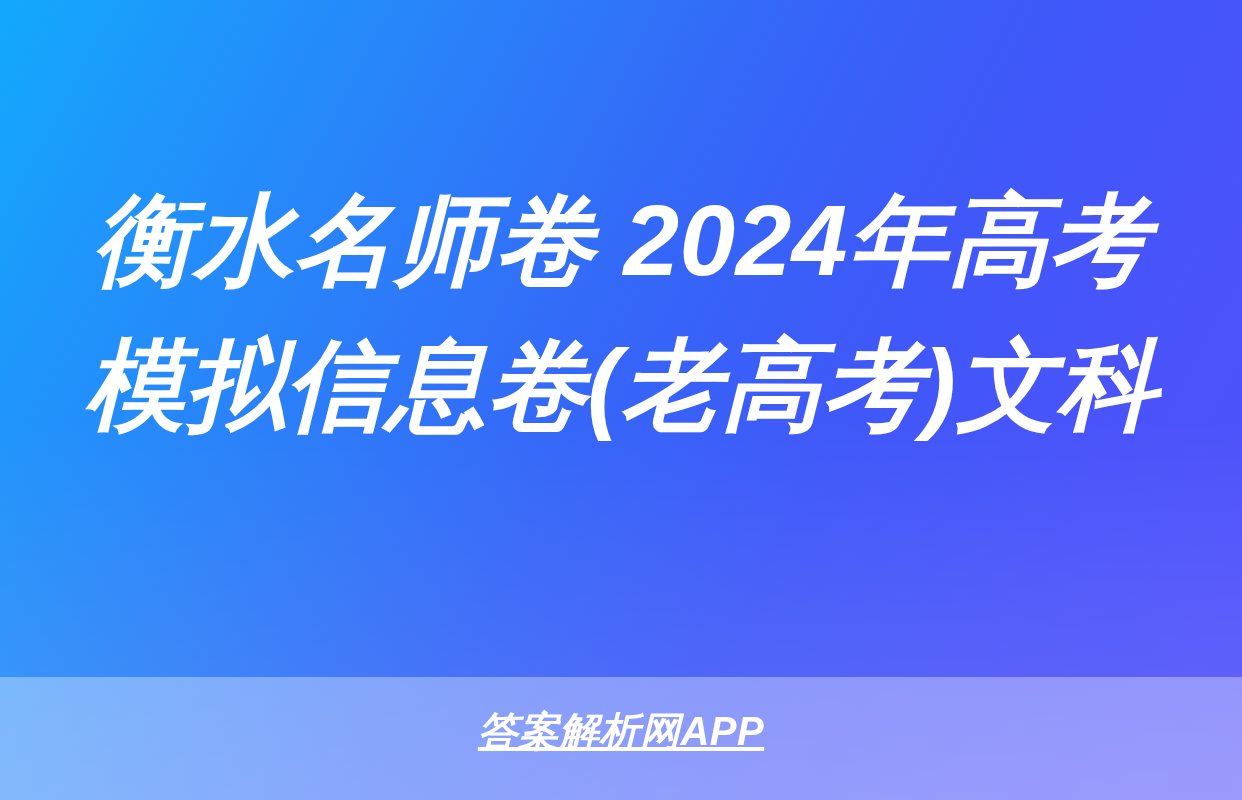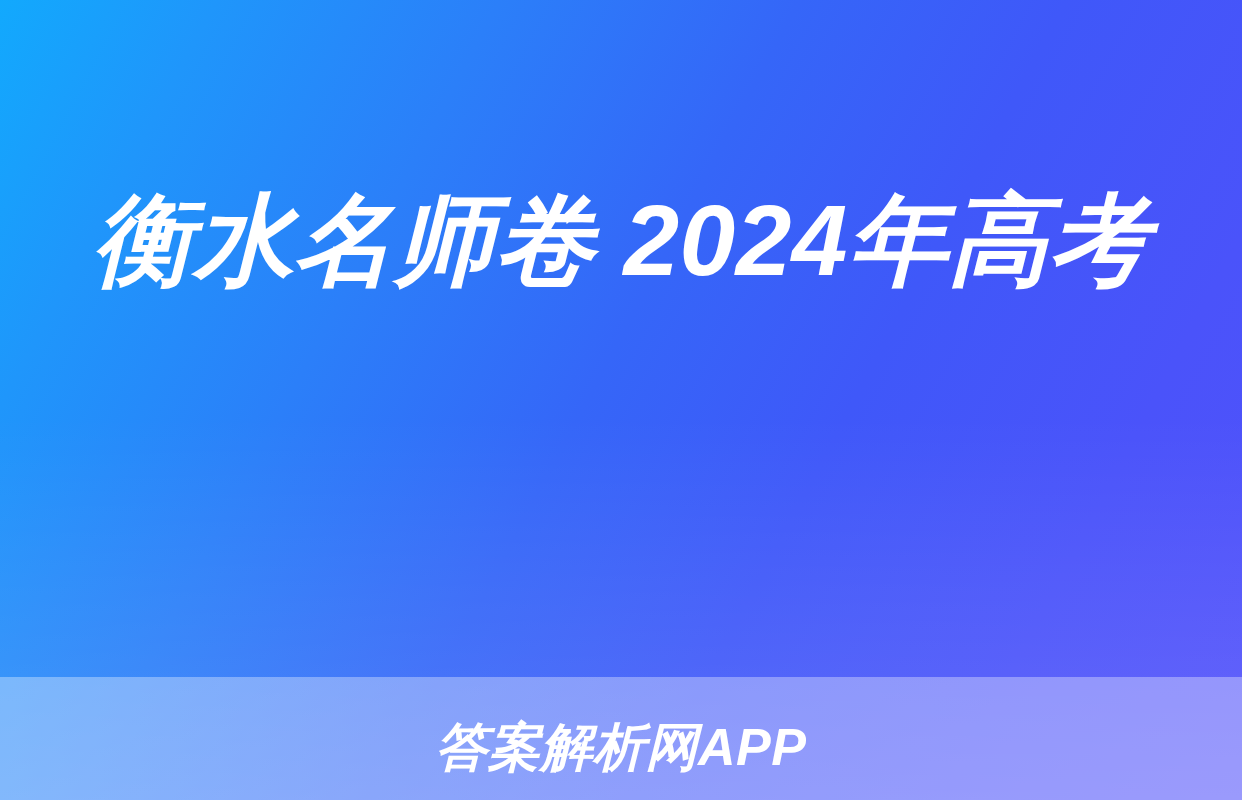--- a/index.html
+++ b/index.html
@@ -65,37 +65,39 @@
     right: 0;
     top: 677px;
     height: 123px;
     background: rgba(255,255,255,0.34);
     display: flex;
     align-items: flex-start;
     justify-content: center;
   }
   .footer-text {
     color: #ffffff;
-    font-size: 52px;
+    font-size: 40px;
     line-height: 52px;
     font-weight: 700;
     font-style: italic;
     letter-spacing: 0.5px;
-    margin-top: 44px;
+    margin-top: 28px;
     white-space: nowrap;
+    text-decoration: underline;
   }
 </style>
 </head>
 <body>
 
 <div id="screenshot">
 
   <div class="bg-lighten"></div>
 
   <div class="title-block">
     <span class="title-line">衡水名师卷 2024年高考</span>
+    <span class="title-line">模拟信息卷(老高考)文科</span>
   </div>
 
   <div class="footer-band">
     <span class="footer-text">答案解析网APP</span>
   </div>
 
 </div>
 
 </body></html>

